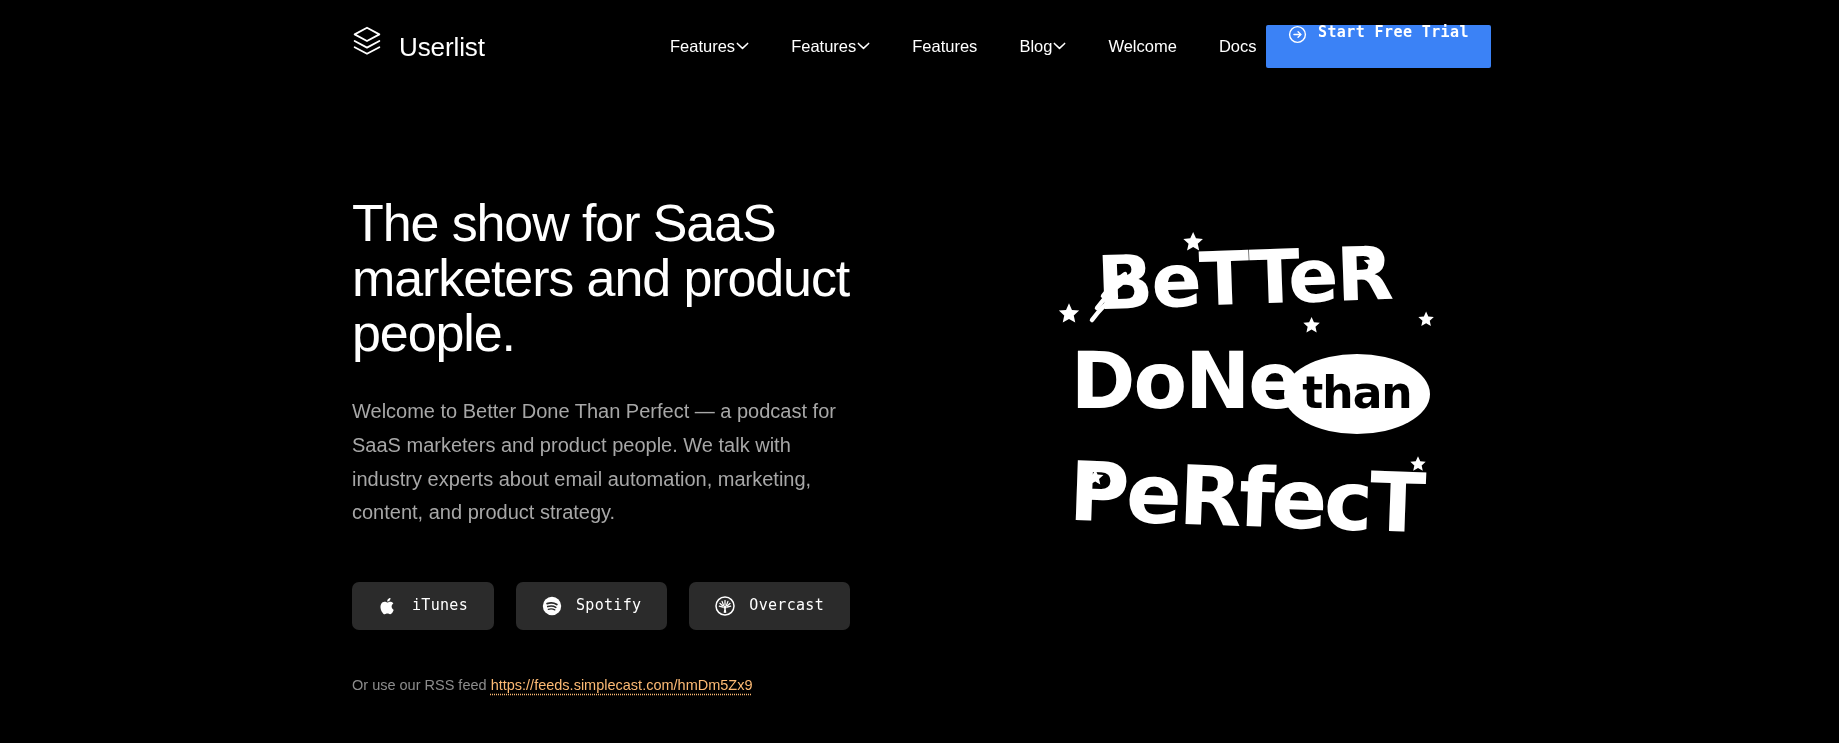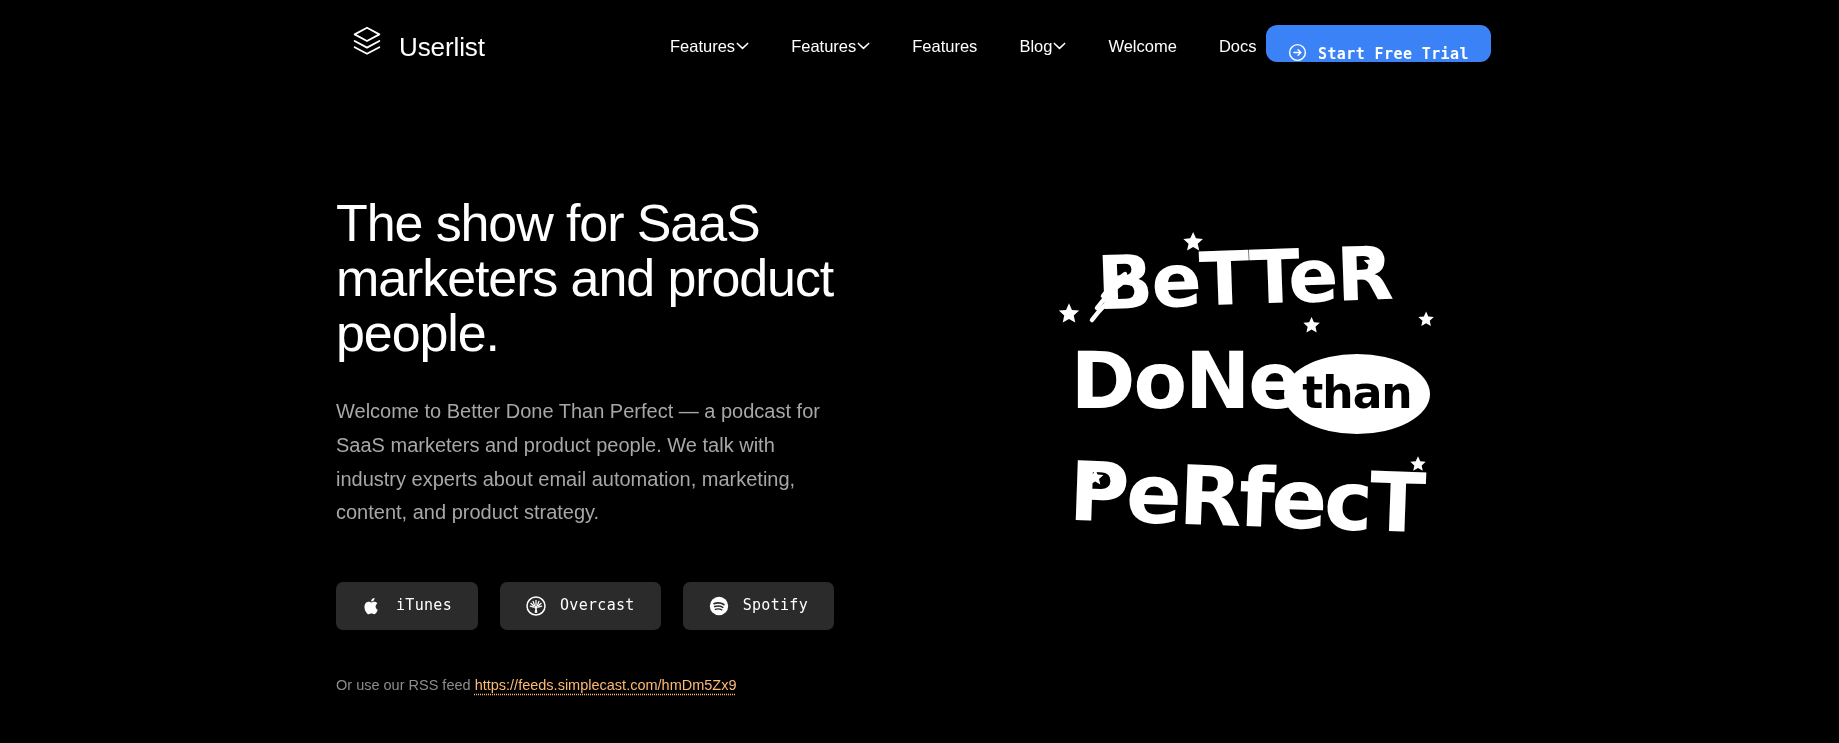--- a/index.html
+++ b/index.html
@@ -90,28 +90,28 @@
     width: 13px;
     height: 8px;
     display: block;
     flex: 0 0 auto;
   }
 
   .cta-button {
     position: absolute;
     left: 1266px;
     top: 25px;
-    height: 37px;
+    height: 43px;
     min-width: 194px;
     padding: 0 22px;
     background: #3b82f6;
     border: none;
-    border-radius: 11px;
-    display: flex;
-    align-items: flex-end;
+    border-radius: 2px;
+    display: flex;
+    align-items: flex-start;
     justify-content: center;
     gap: 11px;
     cursor: pointer;
   }
 
   .cta-label {
     font-family: "DejaVu Sans Mono", monospace;
     font-size: 15px;
     font-weight: 700;
     color: #ffffff;
@@ -131,21 +131,21 @@
   .hero {
     position: absolute;
     top: 96px;
     left: 0;
     width: 1839px;
     height: 647px;
   }
 
   .hero-copy {
     position: absolute;
-    left: 336px;
+    left: 352px;
     top: 100px;
     width: 640px;
   }
 
   .hero-title {
     font-size: 52px;
     line-height: 1.06;
     font-weight: 400;
     color: #ffffff;
     letter-spacing: -1.1px;
@@ -312,20 +312,32 @@
       <div class="podcast-links">
 
         <a class="platform-button" href="#">
           <span>
             <svg class="platform-icon" viewBox="0 0 20 20" fill="#ffffff">
               <path d="M13.6 10.55c-.02-2.07 1.69-3.06 1.77-3.11-.96-1.41-2.46-1.6-2.99-1.62-1.27-.13-2.49.75-3.13.75-.65 0-1.64-.73-2.7-.71-1.39.02-2.67.81-3.38 2.05-1.44 2.5-.37 6.2 1.03 8.23.69 1 1.5 2.11 2.57 2.07 1.03-.04 1.42-.67 2.67-.67 1.24 0 1.6.67 2.69.65 1.11-.02 1.81-1.01 2.49-2.01.78-1.15 1.1-2.27 1.12-2.33-.02-.01-2.15-.83-2.17-3.3z"></path>
               <path d="M11.62 4.46c.56-.69.94-1.63.84-2.58-.81.03-1.8.54-2.38 1.22-.52.6-.98 1.57-.86 2.49.9.07 1.83-.46 2.4-1.13z"></path>
             </svg>
           </span>
           <span class="platform-label">iTunes</span>
+        </a>
+
+        <a class="platform-button" href="#">
+          <span>
+            <svg class="platform-icon" viewBox="0 0 20 20">
+              <circle cx="10" cy="10" r="9.2" fill="#ffffff"></circle>
+              <path d="M5.1 7.6c3.1-.95 7-.75 9.7.9" stroke="#2b2b2b" stroke-width="1.85" stroke-linecap="round" fill="none"></path>
+              <path d="M5.7 10.6c2.6-.78 5.9-.6 8.1.75" stroke="#2b2b2b" stroke-width="1.55" stroke-linecap="round" fill="none"></path>
+              <path d="M6.3 13.3c2.1-.6 4.7-.47 6.5.6" stroke="#2b2b2b" stroke-width="1.25" stroke-linecap="round" fill="none"></path>
+            </svg>
+          </span>
+          <span class="platform-label">Spotify</span>
         </a>
 
         <a class="platform-button" href="#">
           <span>
             <svg class="platform-icon" viewBox="0 0 20 20">
               <circle cx="10" cy="10" r="9" fill="none" stroke="#ffffff" stroke-width="1.5"></circle>
               <g stroke="#ffffff" stroke-width="1.25" stroke-linecap="round">
                 <path d="M10 4.6 V9.2"></path>
                 <path d="M7.1 5.4 L8.6 9.5"></path>
                 <path d="M4.9 7.3 L8.1 10.2"></path>
@@ -334,32 +346,20 @@
                 <path d="M4.3 10.1 L7.8 11.1"></path>
                 <path d="M15.7 10.1 L12.2 11.1"></path>
               </g>
               <circle cx="10" cy="11.3" r="1.55" fill="#ffffff"></circle>
               <path d="M10 12.4 L9.3 16.4 M10 12.4 L10.7 16.4" stroke="#ffffff" stroke-width="1.2" stroke-linecap="round"></path>
             </svg>
           </span>
           <span class="platform-label">Overcast</span>
         </a>
 
-        <a class="platform-button" href="#">
-          <span>
-            <svg class="platform-icon" viewBox="0 0 20 20">
-              <circle cx="10" cy="10" r="9.2" fill="#ffffff"></circle>
-              <path d="M5.1 7.6c3.1-.95 7-.75 9.7.9" stroke="#2b2b2b" stroke-width="1.85" stroke-linecap="round" fill="none"></path>
-              <path d="M5.7 10.6c2.6-.78 5.9-.6 8.1.75" stroke="#2b2b2b" stroke-width="1.55" stroke-linecap="round" fill="none"></path>
-              <path d="M6.3 13.3c2.1-.6 4.7-.47 6.5.6" stroke="#2b2b2b" stroke-width="1.25" stroke-linecap="round" fill="none"></path>
-            </svg>
-          </span>
-          <span class="platform-label">Spotify</span>
-        </a>
-
       </div>
 
       <div class="rss-line">
         <span>Or use our RSS feed</span>
         <a class="rss-link" href="#">https://feeds.simplecast.com/hmDm5Zx9</a>
       </div>
 
     </div>
 
     <div class="hero-art">

